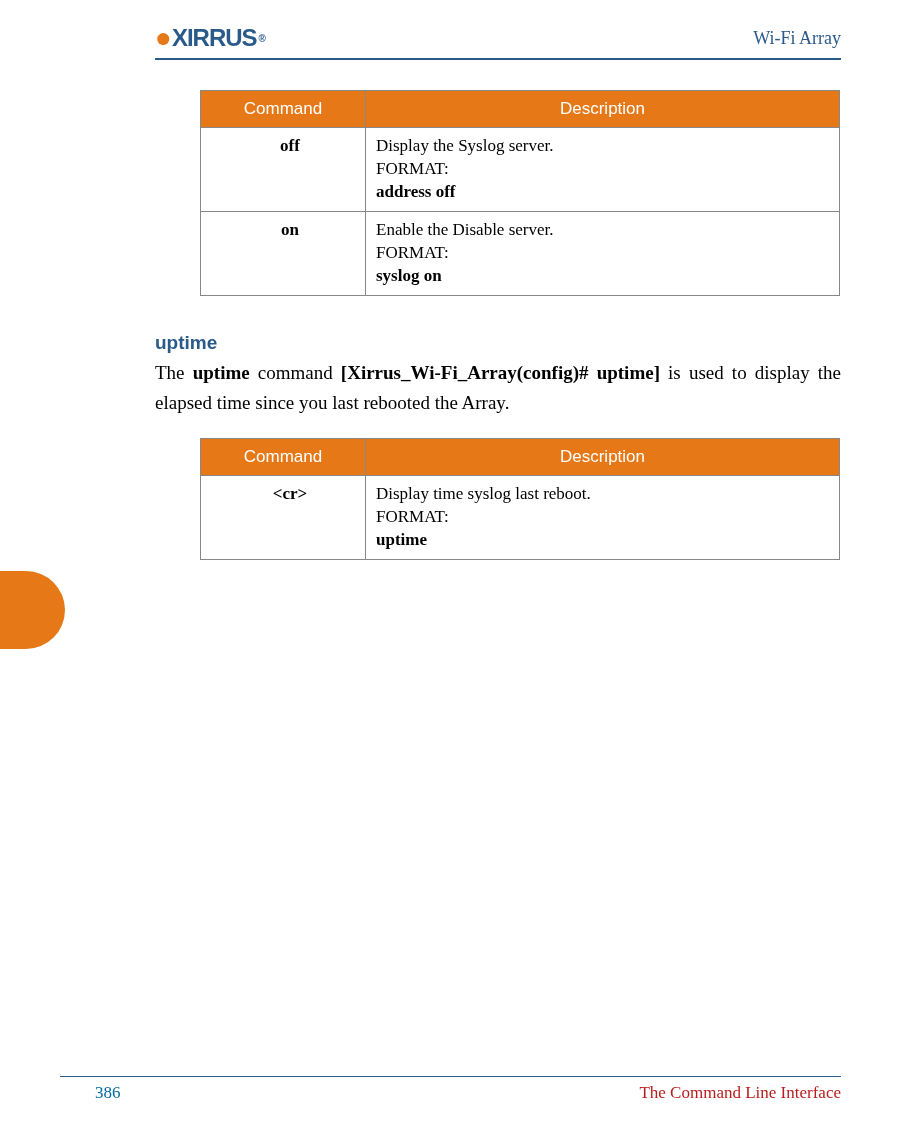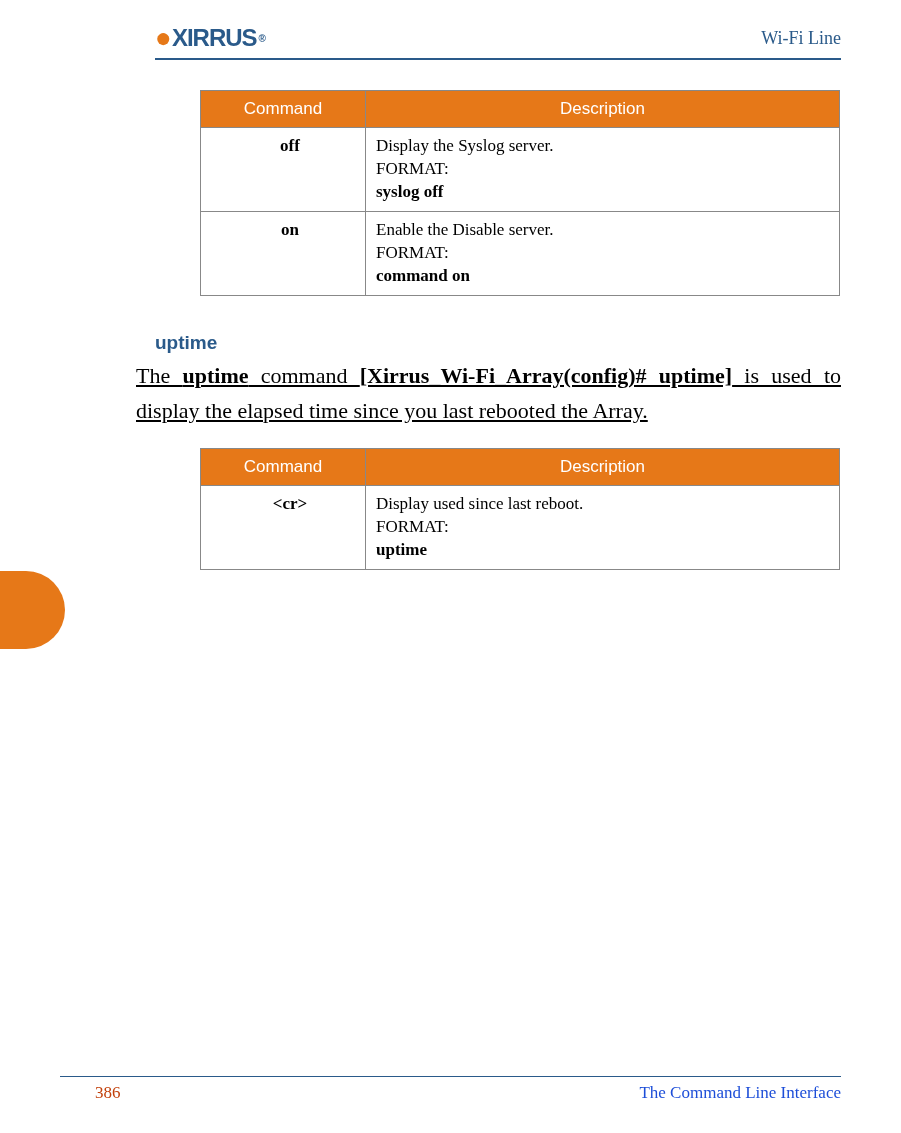--- a/index.html
+++ b/index.html
@@ -81,99 +81,98 @@
     .section-heading {
       color: #2a5a8a;
       font-size: 19px;
       font-weight: bold;
       font-family: Arial, sans-serif;
       margin-left: 95px;
       margin-top: 36px;
       margin-bottom: 4px;
     }
     .section-para {
-      font-size: 22px;
+      font-size: 19px;
       line-height: 1.6;
-      margin-left: 76px;
+      margin-left: 95px;
       margin-bottom: 20px;
       text-align: justify;
-      text-decoration: underline;
     }
     .section-para .bold { font-weight: bold; }
 
     .footer {
       position: absolute;
       bottom: 30px;
       left: 60px;
       right: 60px;
       border-top: 1.5px solid #2a5a8a;
       padding-top: 6px;
       display: flex;
       justify-content: space-between;
       font-size: 17px;
     }
-    .footer-left { color: #c2410c; margin-left: 35px; text-align: center; }
-    .footer-right { color: #1d4ed8; }
+    .footer-left { color: #0369a1; margin-left: 35px; text-align: center; }
+    .footer-right { color: #b91c1c; }
   </style>
 </head>
 <body>
 
 <div class="tab-marker"></div>
 
 <div class="header">
   <div class="logo">
     <span class="logo-dot">●</span>
     <span>XIRRUS</span>
     <sup>®</sup>
   </div>
-  <div class="header-title">Wi-Fi Line</div>
+  <div class="header-title">Wi-Fi Array</div>
 </div>
 
 <table class="cmd-table" id="table1">
   <thead>
     <tr>
       <th class="col-cmd">Command</th>
       <th>Description</th>
     </tr>
   </thead>
   <tbody>
       <tr>
         <td class="cmd">off</td>
         <td>
           <span class="desc-line">Display the Syslog server.</span>
           <span class="desc-line">FORMAT:</span>
-          <span class="desc-line bold">syslog off</span>
+          <span class="desc-line bold">address off</span>
         </td>
       </tr>
       <tr>
         <td class="cmd">on</td>
         <td>
           <span class="desc-line">Enable the Disable server.</span>
           <span class="desc-line">FORMAT:</span>
-          <span class="desc-line bold">command on</span>
+          <span class="desc-line bold">syslog on</span>
         </td>
       </tr>
     </tbody>
 </table>
 
 <div class="section-heading">uptime</div>
 <p class="section-para" id="section-para"><span>The </span><span class="bold">uptime</span><span> command </span><span class="bold">[Xirrus_Wi-Fi_Array(config)# uptime]</span><span> is used to display the elapsed time since you last rebooted the Array.</span></p>
 
 <table class="cmd-table" id="table2">
   <thead>
     <tr>
       <th class="col-cmd">Command</th>
       <th>Description</th>
     </tr>
   </thead>
   <tbody>
       <tr>
         <td class="cmd">&lt;cr&gt;</td>
         <td>
-          <span class="desc-line">Display used since last reboot.</span>
+          <span class="desc-line">Display time syslog last reboot.</span>
           <span class="desc-line">FORMAT:</span>
           <span class="desc-line bold">uptime</span>
         </td>
       </tr>
     </tbody>
 </table>
 
 <div class="footer">
   <span class="footer-left">386</span>
   <span class="footer-right">The Command Line Interface</span>

